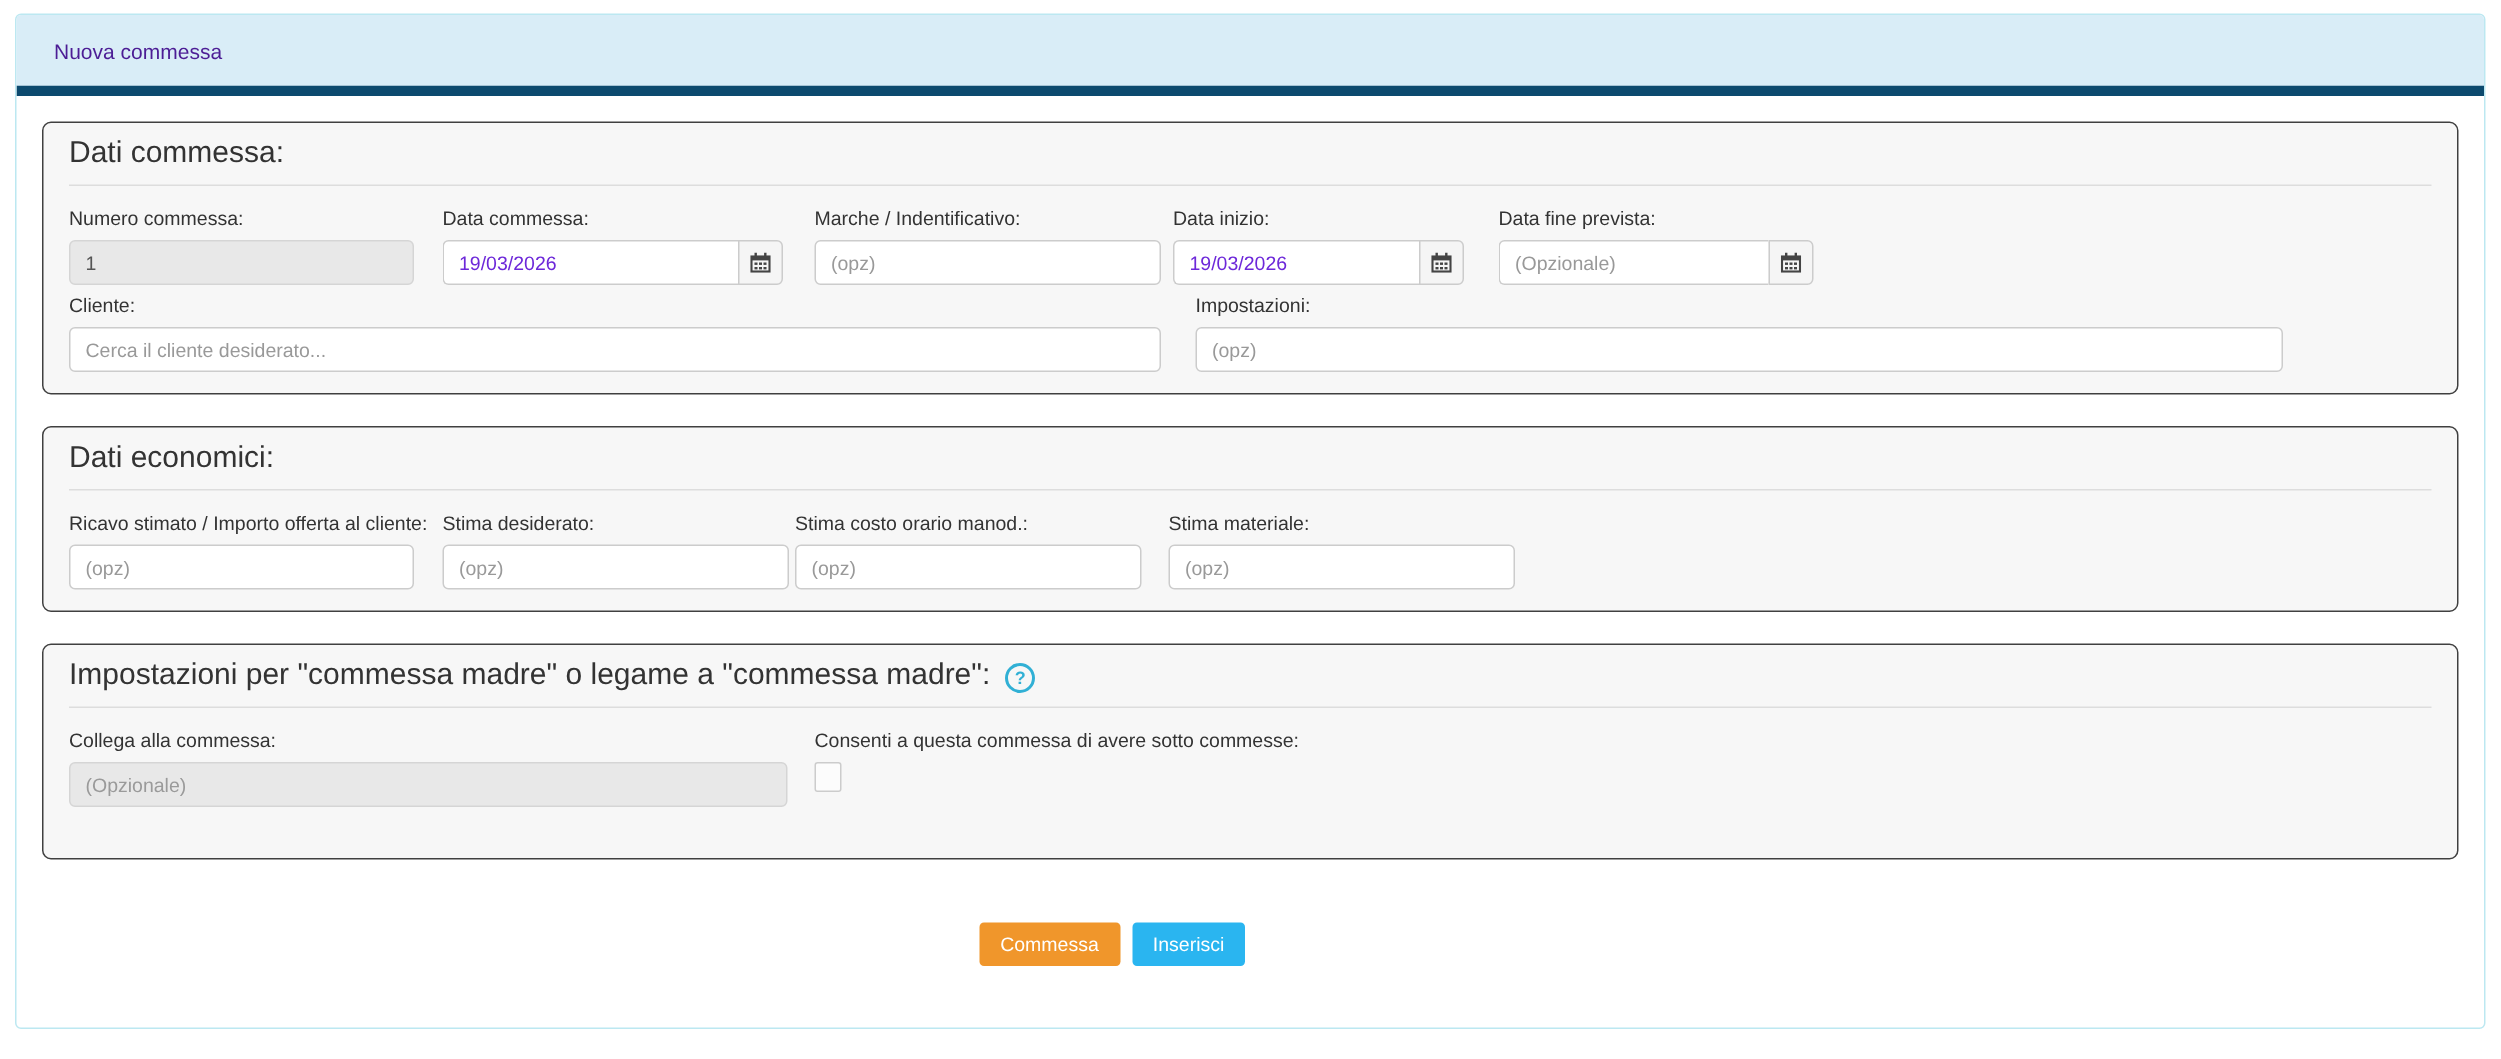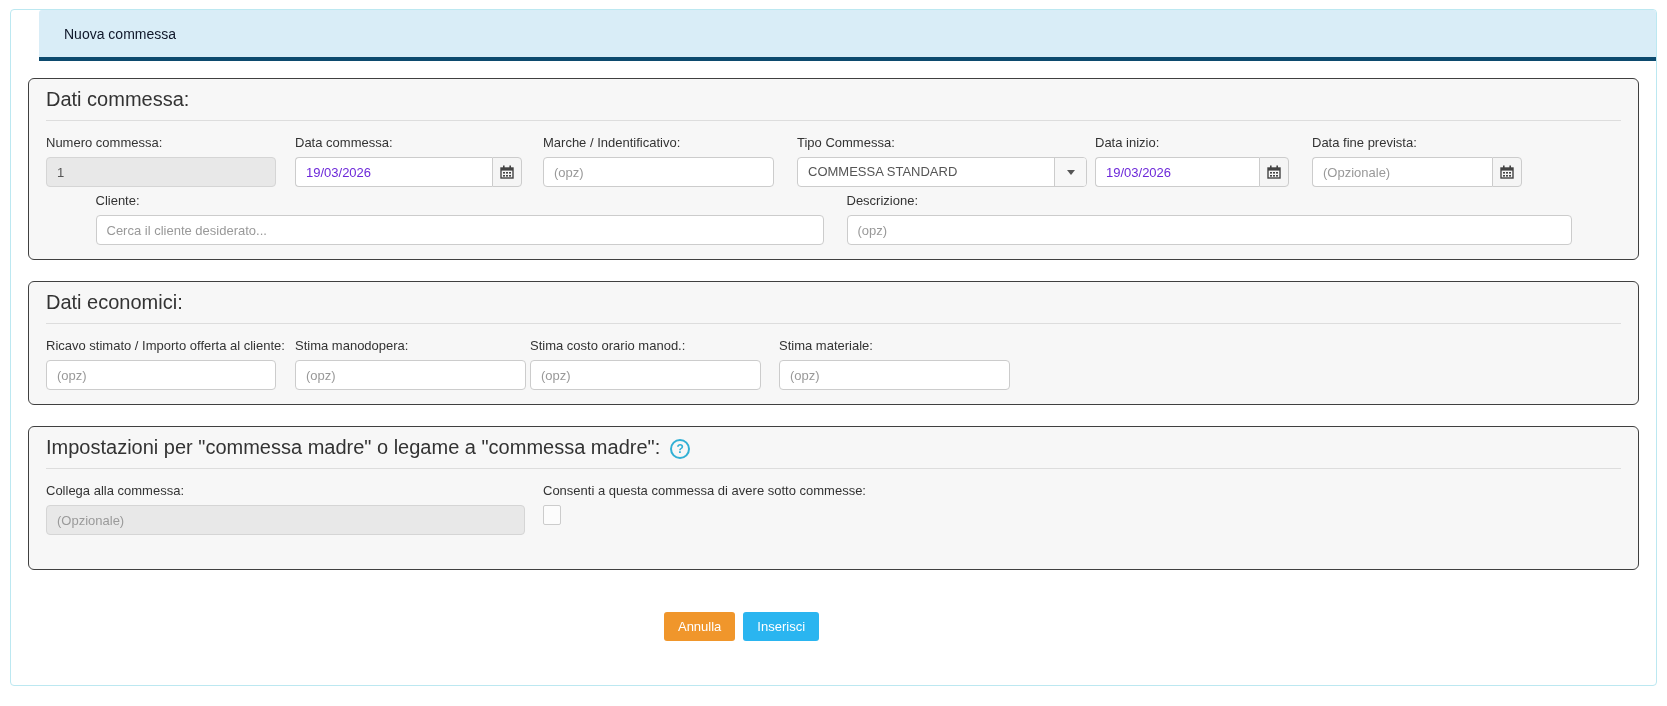--- a/index.html
+++ b/index.html
@@ -13,47 +13,46 @@
   }
   .panel {
     margin: 9px 10px;
     border: 1px solid #bce8f1;
     border-radius: 4px;
     height: 677px;
     background: #fff;
   }
   .panel-heading {
     background: #d9edf7;
-    color: #0f172a;
+    color: #4c1d95;
     padding: 16px 25px 15px;
-    border-bottom: 4px solid #0c4a6e;
+    border-bottom: 7px solid #0c4a6e;
     border-radius: 3px 3px 0 0;
     font-size: 14px;
-    margin-left: 28px;
   }
   .panel-body { padding: 17px; }
 
   .fieldset {
     background: #f7f7f7;
     border: 1px solid #404040;
     border-radius: 6px;
     margin-bottom: 21px;
   }
   .fieldset-heading {
     font-size: 20px;
     font-weight: 400;
     color: #333;
     margin: 0 17px;
     padding: 9px 0 9px;
     border-bottom: 1px solid #ddd;
     display: flex; align-items: center; gap: 10px;
   }
   .fields { padding: 14px 17px 14px; }
   .frow { display: flex; align-items: flex-start; }
-  .frow + .frow { margin-top: 6px; justify-content: center; }
+  .frow + .frow { margin-top: 6px; }
 
   .fcol label {
     display: block;
     margin-bottom: 7px;
     font-size: 13px;
     color: #333;
     font-weight: 400;
     white-space: nowrap;
   }
   input.txt {
@@ -181,29 +180,20 @@
                   <rect x="6" y="10" width="2" height="1.6" fill="#444"></rect>
                   <rect x="9" y="10" width="2" height="1.6" fill="#444"></rect>
                 </svg>
               </span>
             </div>
           </div>
           <div class="fcol c-marche">
             <label>Marche / Indentificativo:</label>
             <input class="txt" placeholder="(opz)" style="">
           </div>
-          <div class="fcol c-tipo">
-            <label>Tipo Commessa:</label>
-            <div class="dropdown">
-              <div class="dd-value">COMMESSA STANDARD</div>
-              <span class="dd-btn">
-                <span class="caret"></span>
-              </span>
-            </div>
-          </div>
           <div class="fcol c-datainizio">
             <label>Data inizio:</label>
             <div class="igroup">
               <input class="txt" value="19/03/2026" style="">
               <span class="addon">
                 <svg class="cal-icon" width="14" height="14" viewBox="0 0 14 14">
                   <rect x="1" y="3" width="12" height="10" fill="none" stroke="#444" stroke-width="1.4"></rect>
                   <rect x="1" y="3" width="12" height="2.6" fill="#444"></rect>
                   <rect x="3" y="0.5" width="1.6" height="3" fill="#444"></rect>
                   <rect x="9.4" y="0.5" width="1.6" height="3" fill="#444"></rect>
@@ -237,37 +227,37 @@
               </span>
             </div>
           </div>
         </div>
         <div class="frow">
           <div class="fcol c-cliente">
             <label>Cliente:</label>
             <input class="txt" placeholder="Cerca il cliente desiderato..." style="">
           </div>
           <div class="fcol c-descrizione">
-            <label>Descrizione:</label>
+            <label>Impostazioni:</label>
             <input class="txt" placeholder="(opz)" style="">
           </div>
         </div>
       </div>
     </div>
 
     <div class="fieldset">
       <div class="fieldset-heading">Dati economici:</div>
       <div class="fields">
         <div class="frow">
           <div class="fcol c-ricavo">
             <label>Ricavo stimato / Importo offerta al cliente:</label>
             <input class="txt" placeholder="(opz)" style="">
           </div>
           <div class="fcol c-manodopera">
-            <label>Stima manodopera:</label>
+            <label>Stima desiderato:</label>
             <input class="txt" placeholder="(opz)" style="">
           </div>
           <div class="fcol c-costorario">
             <label>Stima costo orario manod.:</label>
             <input class="txt" placeholder="(opz)" style="">
           </div>
           <div class="fcol c-materiale">
             <label>Stima materiale:</label>
             <input class="txt" placeholder="(opz)" style="">
           </div>
@@ -291,19 +281,19 @@
           <div class="fcol c-sottocomm">
             <label>Consenti a questa commessa di avere sotto commesse:</label>
             <div class="checkbox"></div>
           </div>
         </div>
       </div>
     </div>
 
     <div class="btn-row">
       <div class="btn-row-inner">
-        <button class="btn btn-annulla">Annulla</button>
+        <button class="btn btn-annulla">Commessa</button>
         <button class="btn btn-inserisci">Inserisci</button>
       </div>
     </div>
 
   </div>
 </div>
 
 </body></html>

